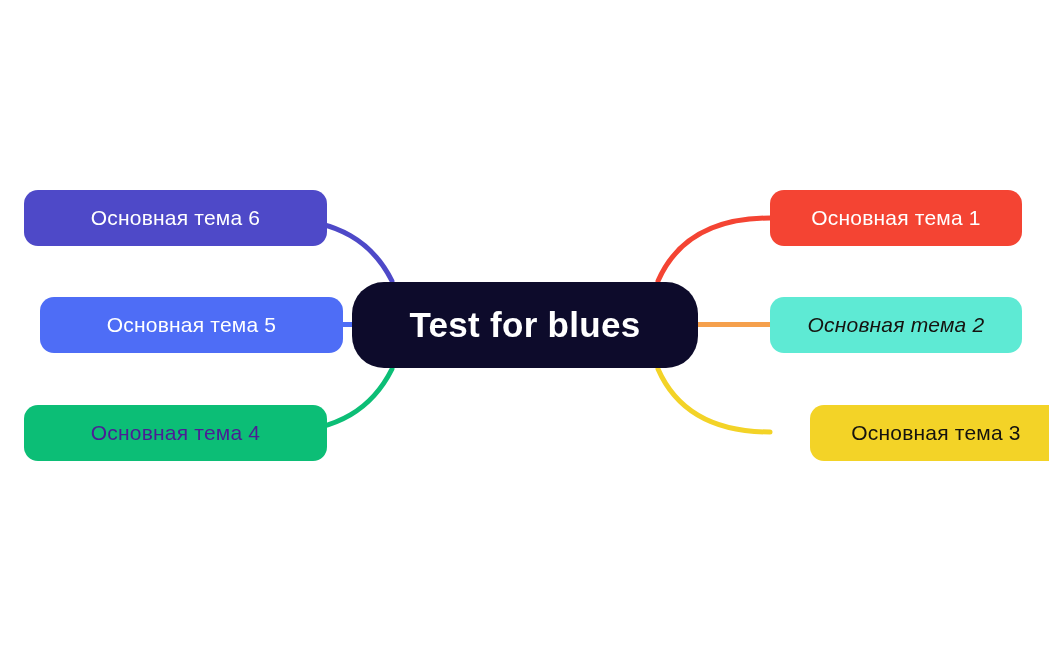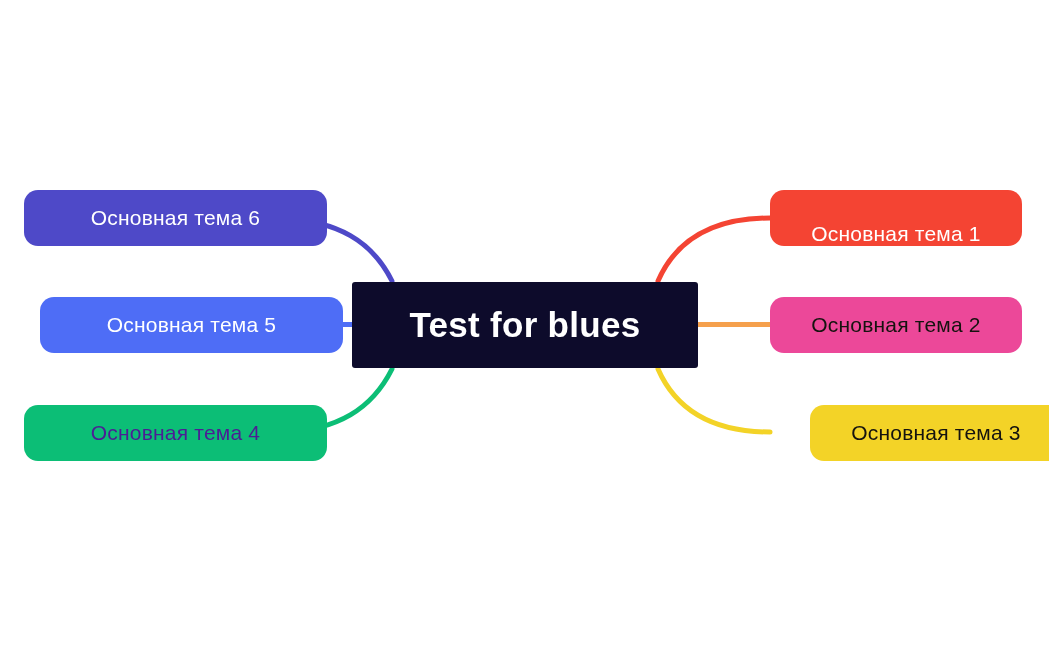--- a/index.html
+++ b/index.html
@@ -39,21 +39,21 @@
   .topic.right { left: 770px; width: 252px; }
   .row-top    { top: 190px; }
   .row-middle { top: 297px; }
   .row-bottom { top: 405px; }
   #central-node {
     position: absolute;
     left: 352px;
     top: 282px;
     width: 346px;
     height: 86px;
-    border-radius: 3px;
+    border-radius: 32px;
     display: flex;
     align-items: center;
     justify-content: center;
     font-size: 35px;
     font-weight: 700;
     letter-spacing: 0.3px;
     cursor: pointer;
   }
   .topic-label, .central-label {
     pointer-events: none;
@@ -83,25 +83,25 @@
   </div>
 
   <div class="topic left row-bottom" style="background: rgb(12, 190, 118); color: #4c1d95;">
     <span class="topic-label">Основная тема 4</span>
   </div>
 
   <div id="central-node" style="background: rgb(13, 11, 43); color: rgb(255, 255, 255);">
     <span class="central-label">Test for blues</span>
   </div>
 
-  <div class="topic right row-top" style="background: rgb(244, 68, 51); color: rgb(255, 255, 255); align-items: flex-end;">
+  <div class="topic right row-top" style="background: rgb(244, 68, 51); color: rgb(255, 255, 255);">
     <span class="topic-label">Основная тема 1</span>
   </div>
 
-  <div class="topic right row-middle" style="background: #ec4899; color: rgb(21, 19, 15);">
+  <div class="topic right row-middle" style="background: #5eead4; color: rgb(21, 19, 15); font-style: italic;">
     <span class="topic-label">Основная тема 2</span>
   </div>
 
   <div class="topic right row-bottom" style="background: rgb(243, 211, 39); color: rgb(21, 19, 15); margin-left: 40px;">
     <span class="topic-label">Основная тема 3</span>
   </div>
 
 </div>
 
 </body></html>

